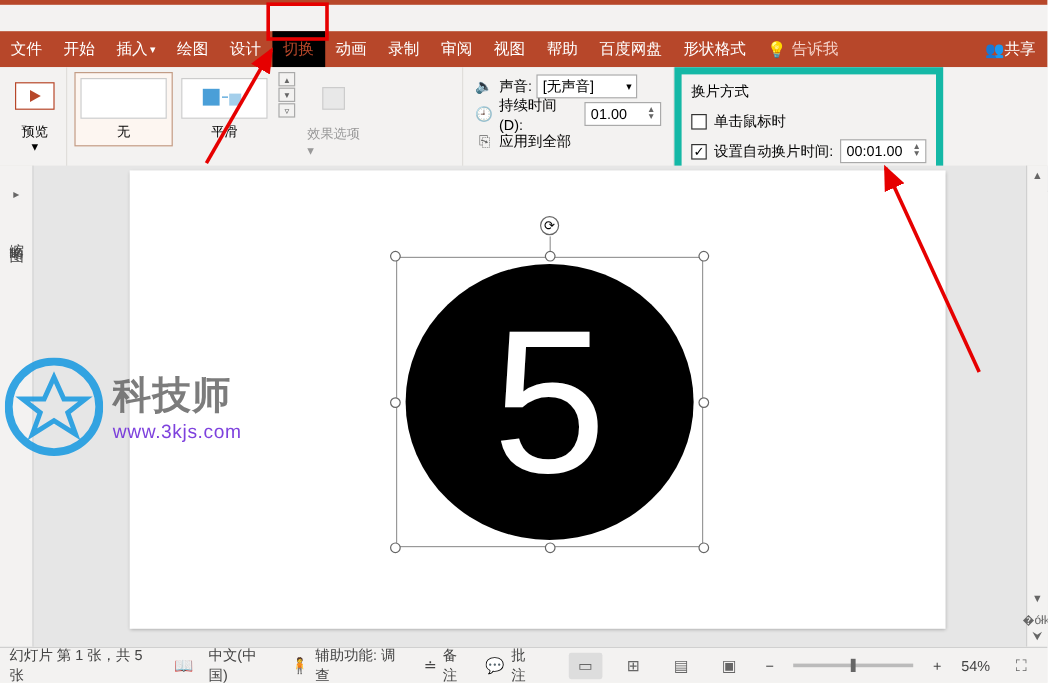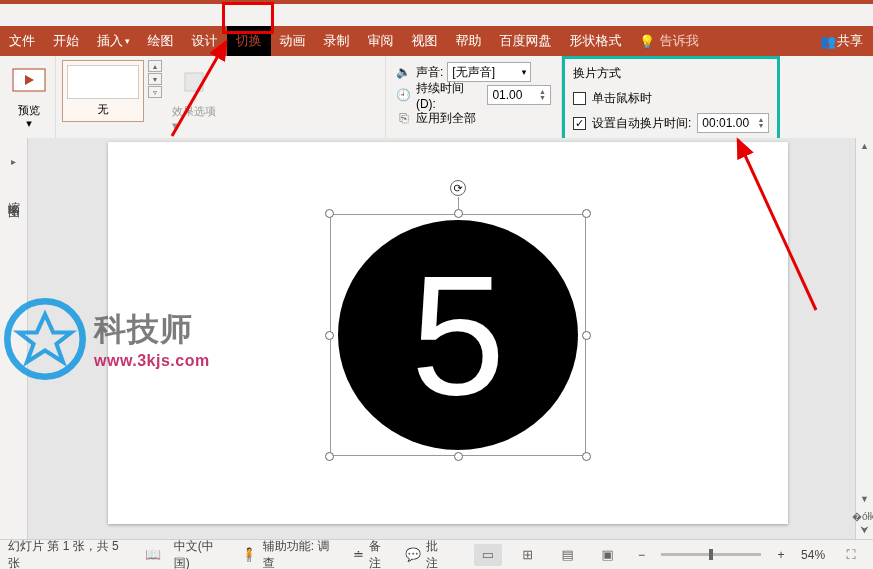--- a/index.html
+++ b/index.html
@@ -34,21 +34,21 @@
 .fx-item { display:flex; flex-direction:column; align-items:center; width:56px; padding:4px; font-size:11px; color:#999; }
 .fx-item .ic { width:36px; height:36px; display:flex; align-items:center; justify-content:center; margin-bottom:4px; }
 
 .timing-rows { display:flex; flex-direction:column; gap:3px; font-size:12px; padding:2px 4px; }
 .trow { display:flex; align-items:center; gap:4px; height:20px; }
 .trow .tic { width:16px; text-align:center; color:#666; font-size:12px; }
 .tselect { border:1px solid #aaa; height:20px; font-size:12px; padding:0 4px; background:#fff; display:flex; align-items:center; justify-content:space-between; }
 .tspinner { border:1px solid #aaa; height:20px; width:64px; font-size:12px; padding:0 4px; background:#fff; display:flex; align-items:center; justify-content:space-between; }
 .spinbtns { font-size:7px; line-height:6px; color:#666; }
 
-.advance-box { border:3px solid #14b8a6; padding:4px 8px 2px; position:relative; }
+.advance-box { border:6px solid #14b8a6; padding:4px 8px 2px; position:relative; }
 .advance-rows { display:flex; flex-direction:column; gap:5px; font-size:12px; }
 .arow { display:flex; align-items:center; gap:6px; height:20px; }
 .chk { width:13px; height:13px; border:1px solid #333; display:inline-flex; align-items:center; justify-content:center; font-size:11px; background:#fff; }
 
 .collapse-caret { position:absolute; right:6px; bottom:84px; font-size:12px; color:#888; cursor:pointer; }
 
 .workarea { position:absolute; top:138px; left:0; right:0; bottom:30px; display:flex; background:#e6e6e6; }
 .thumbpanel { width:28px; background:#f3f2f1; border-right:1px solid #d0d0d0; display:flex; flex-direction:column; align-items:center; padding-top:18px; }
 .thumbpanel .expand { font-size:10px; color:#666; cursor:pointer; }
 .thumbpanel .vlabel { writing-mode:vertical-rl; font-size:12px; color:#444; margin-top:24px; letter-spacing:3px; }
@@ -82,21 +82,21 @@
 .zslider .zthumb{position:absolute;left:48px;top:-4px;width:4px;height:11px;background:#666;}
 .zbtn{width:16px;text-align:center;cursor:pointer;}
 
 .red-box-tab { position:absolute; left:222px; top:2px; width:52px; height:32px; border:3px solid #e60000; pointer-events:none; }
 .arrow { position:absolute; pointer-events:none; }
 .arrow svg { overflow:visible; }
 
 .watermark { position:absolute; left:4px; top:298px; display:flex; align-items:center; gap:8px; opacity:.88; pointer-events:none; }
 .wm-logo { width:82px; height:82px; }
 .wm-text .t1{font-size:32px;color:#6b6b6b;font-weight:600;letter-spacing:1px}
-.wm-text .t2{font-size:16px;color:#be185d;font-weight:700;letter-spacing:.5px}
+.wm-text .t2{font-size:16px;color:#6d28d9;font-weight:400;letter-spacing:.5px}
 </style>
 </head>
 <body>
 
 <div class="titlebar"></div>
 
 <div class="tabbar">
   <div class="tab">文件</div>
   <div class="tab">开始</div>
   <div class="tab">
@@ -139,20 +139,30 @@
     </div>
     <div class="rgroup-label">预览</div>
   </div>
 
   <div class="rgroup" style="width:330px">
     <div class="rgroup-content">
       <div class="trans-item sel">
         <div class="trans-thumb"></div>
         <span>无</span>
       </div>
+      <div class="trans-item">
+        <div class="trans-thumb">
+            <svg width="40" height="20">
+              <rect x="2" y="2" width="14" height="14" fill="#4a9fd8"></rect>
+              <rect x="24" y="6" width="10" height="10" fill="#4a9fd8" opacity=".5"></rect>
+              <path d="M18 9 L23 9" stroke="#4a9fd8"></path>
+            </svg>
+          </div>
+        <span>平滑</span>
+      </div>
       <div class="gallery-more">
         <div>▴</div>
           <div>▾</div>
           <div>▿</div>
       </div>
       <div class="fx-item">
         <div class="ic">
             <svg width="30" height="30">
               <rect x="6" y="6" width="18" height="18" fill="#e8e8e8" stroke="#ccc"></rect>
             </svg>

